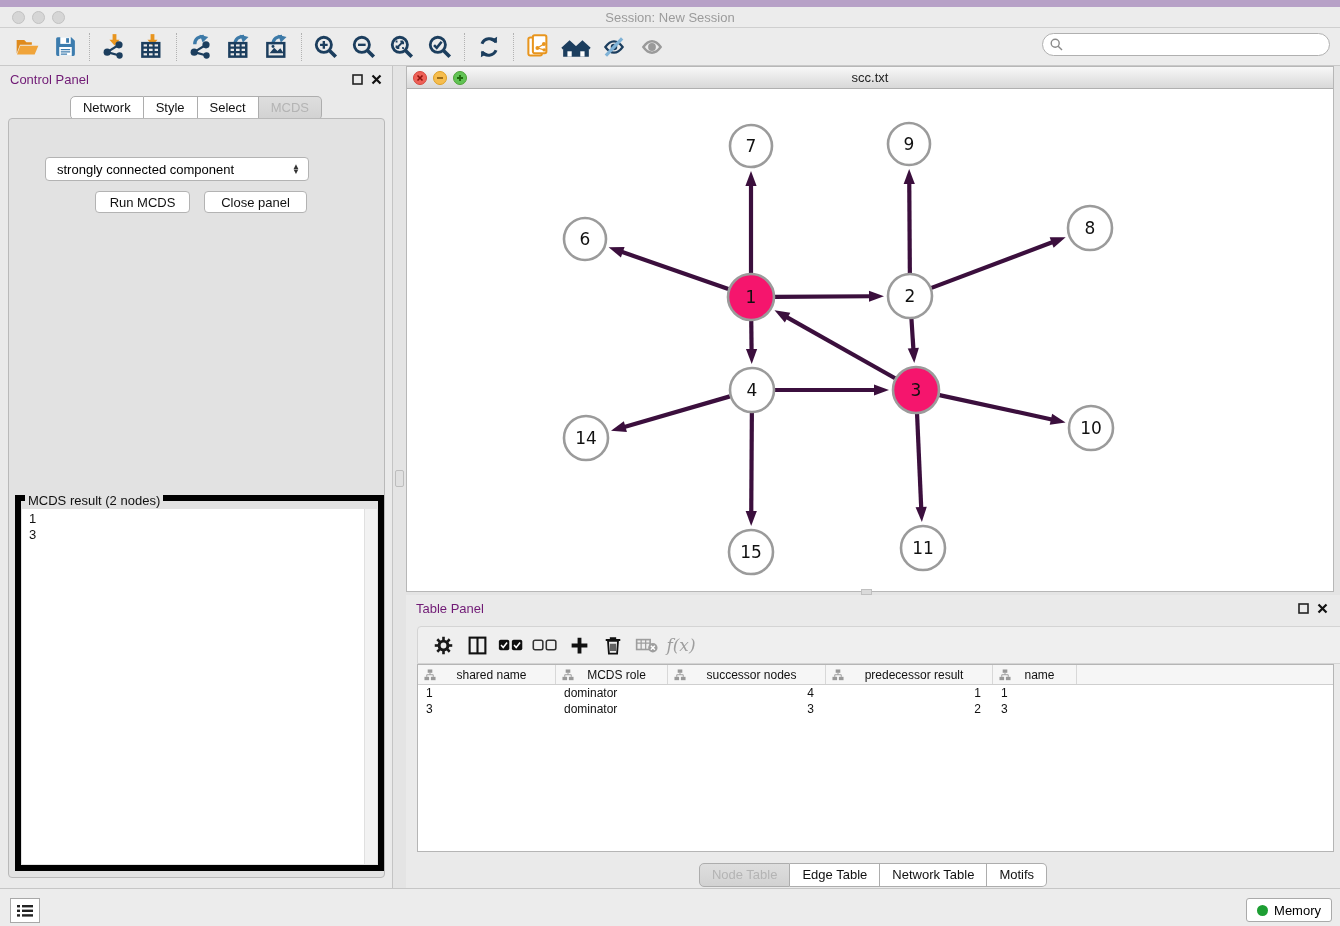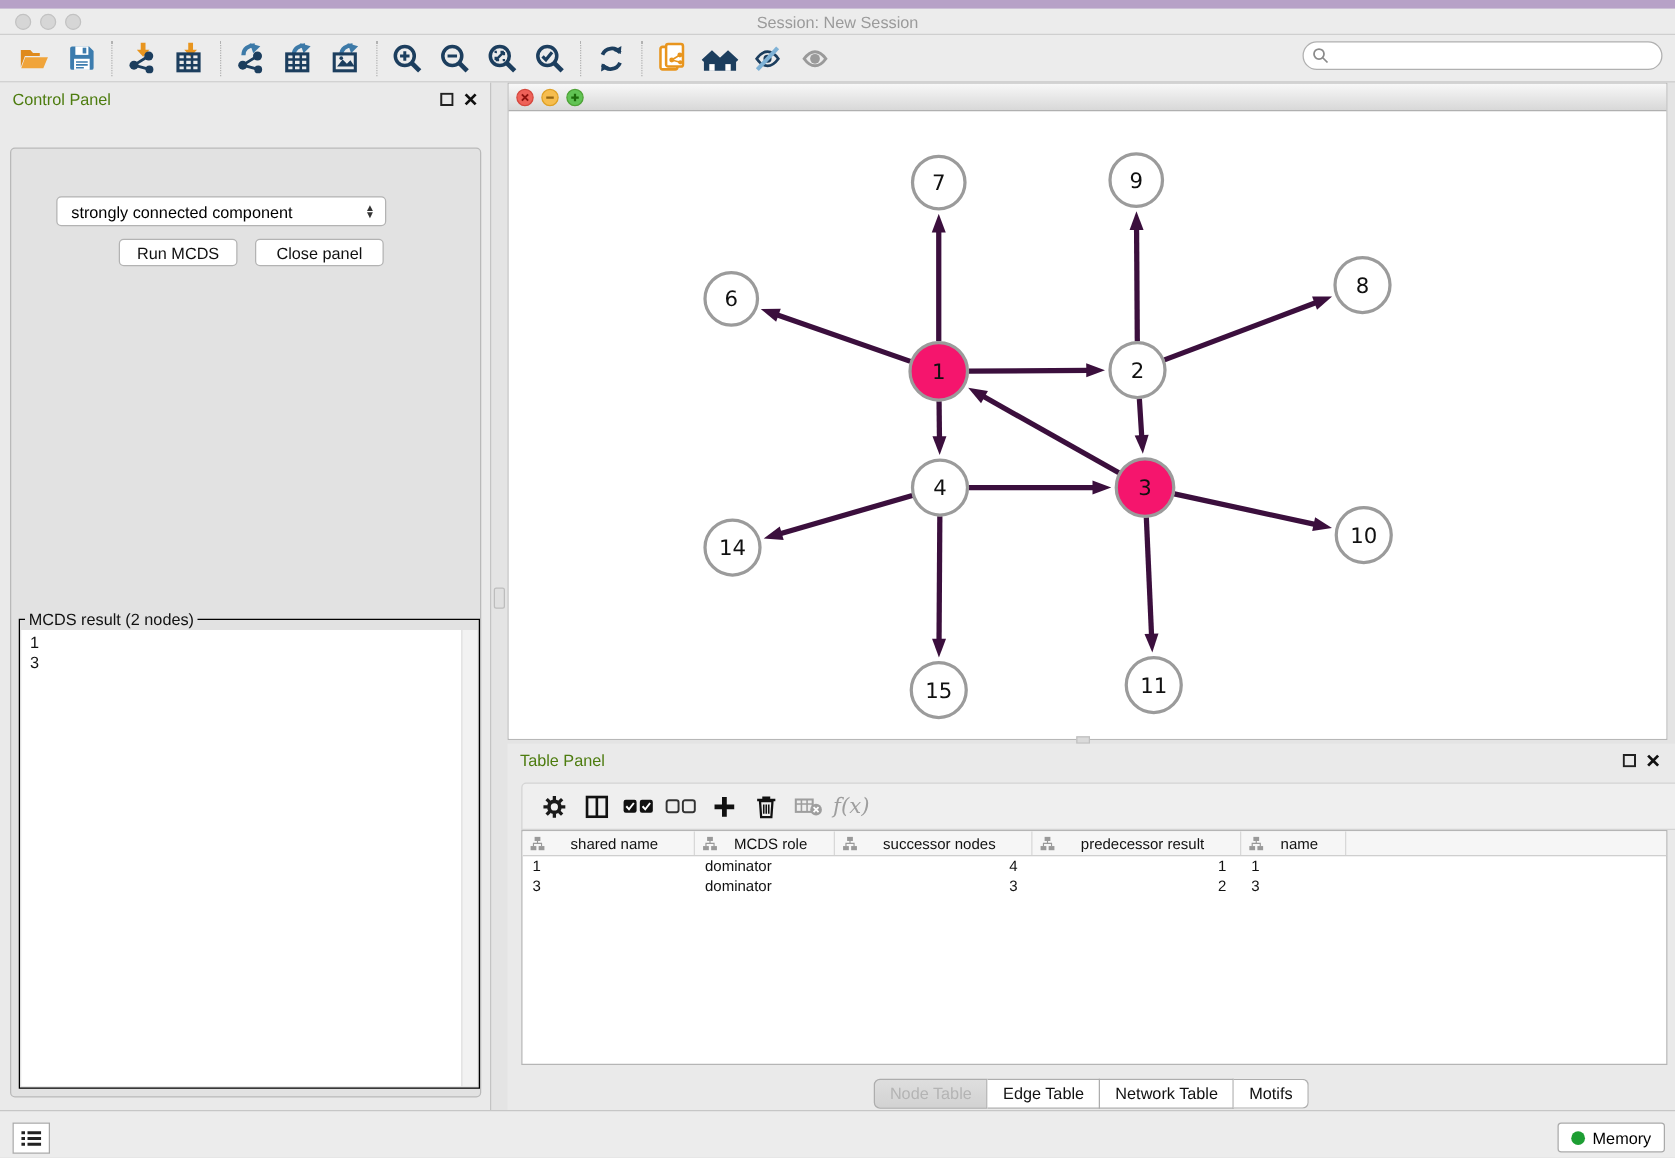--- a/index.html
+++ b/index.html
@@ -22,40 +22,40 @@
     display:flex; align-items:center; padding-left:8px; }
   .tb-icon { width:38px; height:32px; display:flex; align-items:center; justify-content:center; cursor:pointer; }
   .tb-sep { width:1px; height:28px; margin:0 5px; border-left:1px dotted #b2b2b2; }
   #search-wrap { position:absolute; right:10px; top:33px; width:288px; height:23px; background:#fff;
     border:1px solid #b0b0b0; border-radius:12px; display:flex; align-items:center; padding-left:7px; }
   #search-input { border:none; outline:none; flex:1; height:19px; font-size:12px; background:transparent; margin-left:4px; }
 
   
   #control-panel { left:0; top:66px; width:393px; height:822px; background:#eaeaea; border-right:1px solid #c4c4c4; }
   .panel-titlebar { height:26px; display:flex; align-items:center; padding:0 10px; }
-  .panel-title { font-size:13px; color:#4d7c0f; }
+  .panel-title { font-size:13px; color:#701a75; }
   .panel-btns { margin-left:auto; display:flex; gap:8px; align-items:center; }
   .panel-btn { cursor:pointer; display:flex; }
 
   .seg-tabs { display:flex; justify-content:center; }
   .seg-tab { font-size:13px; padding:3px 12px 4px; background:#fff; border:1px solid #adadad; border-left:none;
     color:#111; cursor:pointer; white-space:nowrap; }
   .seg-tab:first-child { border-left:1px solid #adadad; border-radius:5px 0 0 5px; }
   .seg-tab:last-child { border-radius:0 5px 5px 0; }
   .seg-tab.active { background:linear-gradient(#dedede,#d2d2d2); color:#b4b4b4; }
 
   #cp-inner { left:8px; top:52px; width:377px; height:760px; background:#e2e2e2; border:1px solid #b9b9b9; border-radius:4px; }
   #opt-label { width:100%; text-align:center; top:18px; font-size:13px; font-weight:bold; color:#111; }
   #opt-select { left:36px; top:38px; width:264px; height:24px; background:#fff; border:1px solid #b3b3b3; border-radius:4px;
     display:flex; align-items:center; padding:0 8px 0 11px; font-size:13px; cursor:pointer; }
   #opt-select .spin { margin-left:auto; display:flex; flex-direction:column; line-height:5px; font-size:8px; color:#333; }
   .cp-button { top:72px; height:22px; background:#fff; border:1px solid #b3b3b3; border-radius:4px; font-size:13px;
     display:flex; align-items:center; justify-content:center; cursor:pointer; color:#111; }
 
-  #result-fieldset { left:6px; top:376px; width:369px; height:376px; border:1px solid #000000; background:#e2e2e2; }
+  #result-fieldset { left:6px; top:376px; width:369px; height:376px; border:6px solid #000000; background:#e2e2e2; }
   #result-legend { position:absolute; top:-8px; left:4px; font-size:13px; color:#111; background:#e2e2e2; padding:0 3px; }
   #result-body { position:absolute; left:1px; top:8px; right:14px; bottom:1px; background:#fff; overflow:hidden;
     font-size:13px; line-height:16px; padding:2px 0 0 7px; color:#111; }
   #result-scroll { position:absolute; top:8px; right:1px; bottom:1px; width:13px; background:#f2f2f2; border-left:1px solid #e0e0e0; }
 
   
   #net-window { left:406px; top:66px; width:928px; height:526px; border:1px solid #b7b7b7; background:#fff; }
   #net-titlebar { height:22px; background:linear-gradient(#f8f8f8,#d8d8d8); border-bottom:1px solid #b0b0b0;
     display:flex; align-items:center; padding:0 6px; position:relative; }
   .traffic { width:14px; height:14px; border-radius:50%; margin-right:6px; display:flex; align-items:center; justify-content:center; cursor:pointer; }
@@ -257,20 +257,26 @@
             <rect x="1" y="1" width="9" height="9" fill="none" stroke="#222" stroke-width="1.6"></rect>
           </svg>
         </span>
       <span class="panel-btn">
           <svg width="11" height="11" viewBox="0 0 11 11">
             <path d="M1.5 1.5l8 8M9.5 1.5l-8 8" stroke="#111" stroke-width="2.2"></path>
           </svg>
         </span>
     </span>
   </div>
+  <div class="seg-tabs abs" style="left:0; top:30px; width:100%;" id="cp-tabs">
+      <span class="seg-tab">Network</span>
+      <span class="seg-tab">Style</span>
+      <span class="seg-tab">Select</span>
+      <span class="seg-tab active">MCDS</span>
+    </div>
   <div id="cp-inner" class="abs">
     <div id="opt-select" class="abs">
       <span>strongly connected component</span>
       <span class="spin">
           <span>▲</span>
           <span>▼</span>
         </span>
     </div>
     <div class="cp-button abs" style="left:86px; width:95px;">Run MCDS</div>
     <div class="cp-button abs" style="left:195px; width:103px;">Close panel</div>
@@ -295,20 +301,21 @@
     <span class="traffic" style="background:#f6bd4e; border:1px solid #dfa023;">
         <svg width="8" height="8" viewBox="0 0 8 8">
           <path d="M1 4h6" stroke="#936511" stroke-width="1.8"></path>
         </svg>
       </span>
     <span class="traffic" style="background:#61c354; border:1px solid #4da235;">
         <svg width="8" height="8" viewBox="0 0 8 8">
           <path d="M4 1v6M1 4h6" stroke="#1d6b0b" stroke-width="1.8"></path>
         </svg>
       </span>
+    <span id="net-title">scc.txt</span>
   </div>
   <svg id="graph-canvas" viewBox="0 0 926 502">
       <g>
         <line x1="344" y1="184" x2="344" y2="95" stroke="#3b0f3d" stroke-width="4.2"></line>
         <path d="M344,82 L349.6,97 L338.4,97 Z" fill="#3b0f3d"></path>
       </g>
       <g>
         <line x1="321.34314698911055" y1="200.08375015282175" x2="213.87335060057498" y2="162.5340622580322" stroke="#3b0f3d" stroke-width="4.2"></line>
         <path d="M201.60088855300984,158.24609359081066 L217.60854664915735,157.90715070942284 L213.91429672047417,168.48034878117127 Z" fill="#3b0f3d"></path>
       </g>

